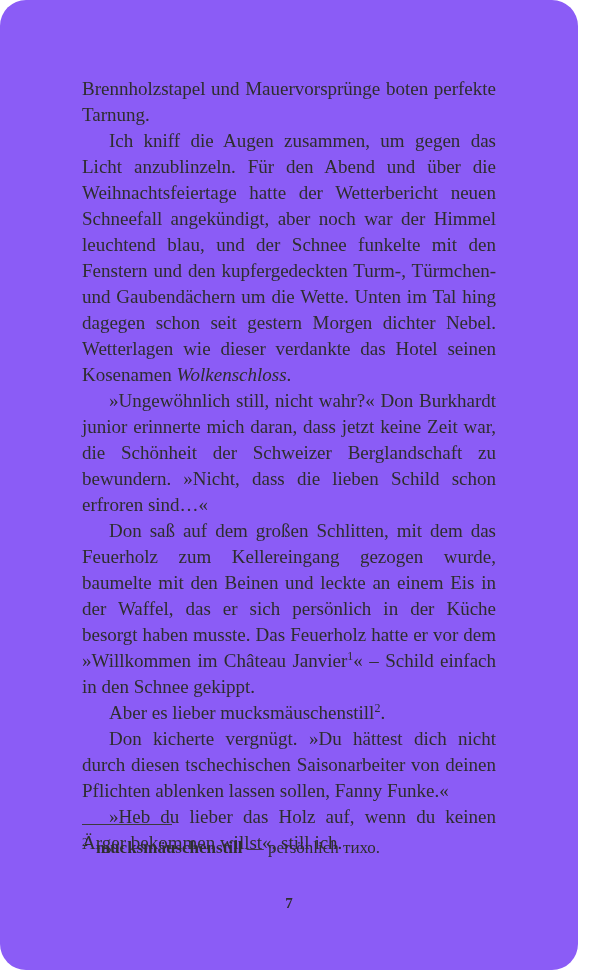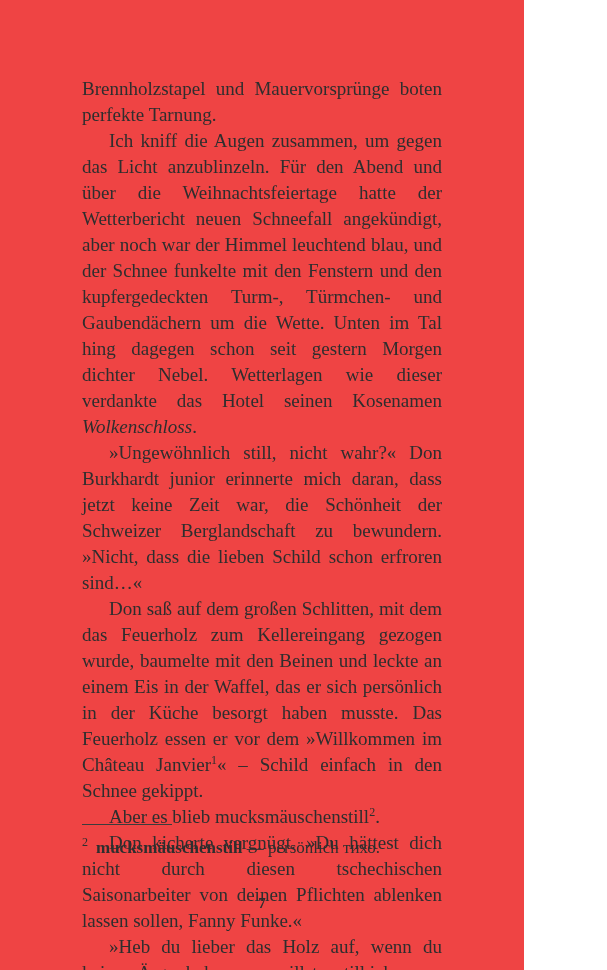--- a/index.html
+++ b/index.html
@@ -2,28 +2,29 @@
 <html><head>
 <meta charset="utf-8">
 <style>
   html, body {
     margin: 0;
     padding: 0;
     background: #ffffff;
   }
   .page {
     position: relative;
-    width: 524px;
+    width: 578px;
     height: 970px;
-    background: #ef4444;
+    background: #8b5cf6;
     box-sizing: border-box;
     padding: 76px 82px 0 82px;
     overflow: hidden;
     font-family: "Liberation Serif", "DejaVu Serif", serif;
     color: #2e2e2e;
+    border-radius: 26px;
   }
   .body-text {
     font-size: 19px;
     line-height: 26px;
   }
   .para {
     margin: 0;
     text-align: justify;
   }
   .para.indent {
@@ -70,22 +71,22 @@
   strong { font-weight: 700; }
 </style>
 </head>
 <body>
 
 <div class="page">
   <div class="body-text" id="body-text">
       <p class="para"><span>Brennholzstapel und Mauervorsprünge boten perfekte Tarnung.</span></p>
       <p class="para indent"><span>Ich kniff die Augen zusammen, um gegen das Licht anzublinzeln. Für den Abend und über die Weihnachts­feiertage hatte der Wetterbericht neuen Schneefall angekündigt, aber noch war der Himmel leuchtend blau, und der Schnee funkelte mit den Fenstern und den kupfergedeckten Turm-, Türmchen- und Gauben­dächern um die Wette. Unten im Tal hing dagegen schon seit gestern Morgen dichter Nebel. Wetterlagen wie dieser verdankte das Hotel seinen Kosenamen </span><em>Wolkenschloss</em><span>.</span></p>
       <p class="para indent"><span>»Ungewöhnlich still, nicht wahr?« Don Burkhardt junior erinnerte mich daran, dass jetzt keine Zeit war, die Schönheit der Schweizer Berglandschaft zu bewundern. »Nicht, dass die lieben Schild schon erfroren sind…«</span></p>
-      <p class="para indent"><span>Don saß auf dem großen Schlitten, mit dem das Feuerholz zum Kellereingang gezogen wurde, baumelte mit den Beinen und leckte an einem Eis in der Waffel, das er sich persönlich in der Küche besorgt haben musste. Das Feuerholz essen er vor dem »Willkommen im Château Janvier</span><sup class="fn-ref">1</sup><span>« – Schild einfach in den Schnee gekippt.</span></p>
-      <p class="para indent"><span>Aber es blieb mucksmäuschenstill</span><sup class="fn-ref">2</sup><span>.</span></p>
+      <p class="para indent"><span>Don saß auf dem großen Schlitten, mit dem das Feuerholz zum Kellereingang gezogen wurde, baumelte mit den Beinen und leckte an einem Eis in der Waffel, das er sich persönlich in der Küche besorgt haben musste. Das Feuerholz hatte er vor dem »Willkommen im Château Janvier</span><sup class="fn-ref">1</sup><span>« – Schild einfach in den Schnee gekippt.</span></p>
+      <p class="para indent"><span>Aber es lieber mucksmäuschenstill</span><sup class="fn-ref">2</sup><span>.</span></p>
       <p class="para indent"><span>Don kicherte vergnügt. »Du hättest dich nicht durch diesen tschechischen Saisonarbeiter von deinen Pflichten ablenken lassen sollen, Fanny Funke.«</span></p>
       <p class="para indent"><span>»Heb du lieber das Holz auf, wenn du keinen Ärger bekommen willst«, still ich.</span></p>
     </div>
   <div class="footnote-area">
     <div class="footnote-rule"></div>
     <div id="footnotes">
         <p class="footnote"><sup class="fn-marker">2</sup><strong>mucksmäuschenstill</strong><span> — persönlich тихо.</span></p>
       </div>
   </div>
   <div class="page-number">7</div>

